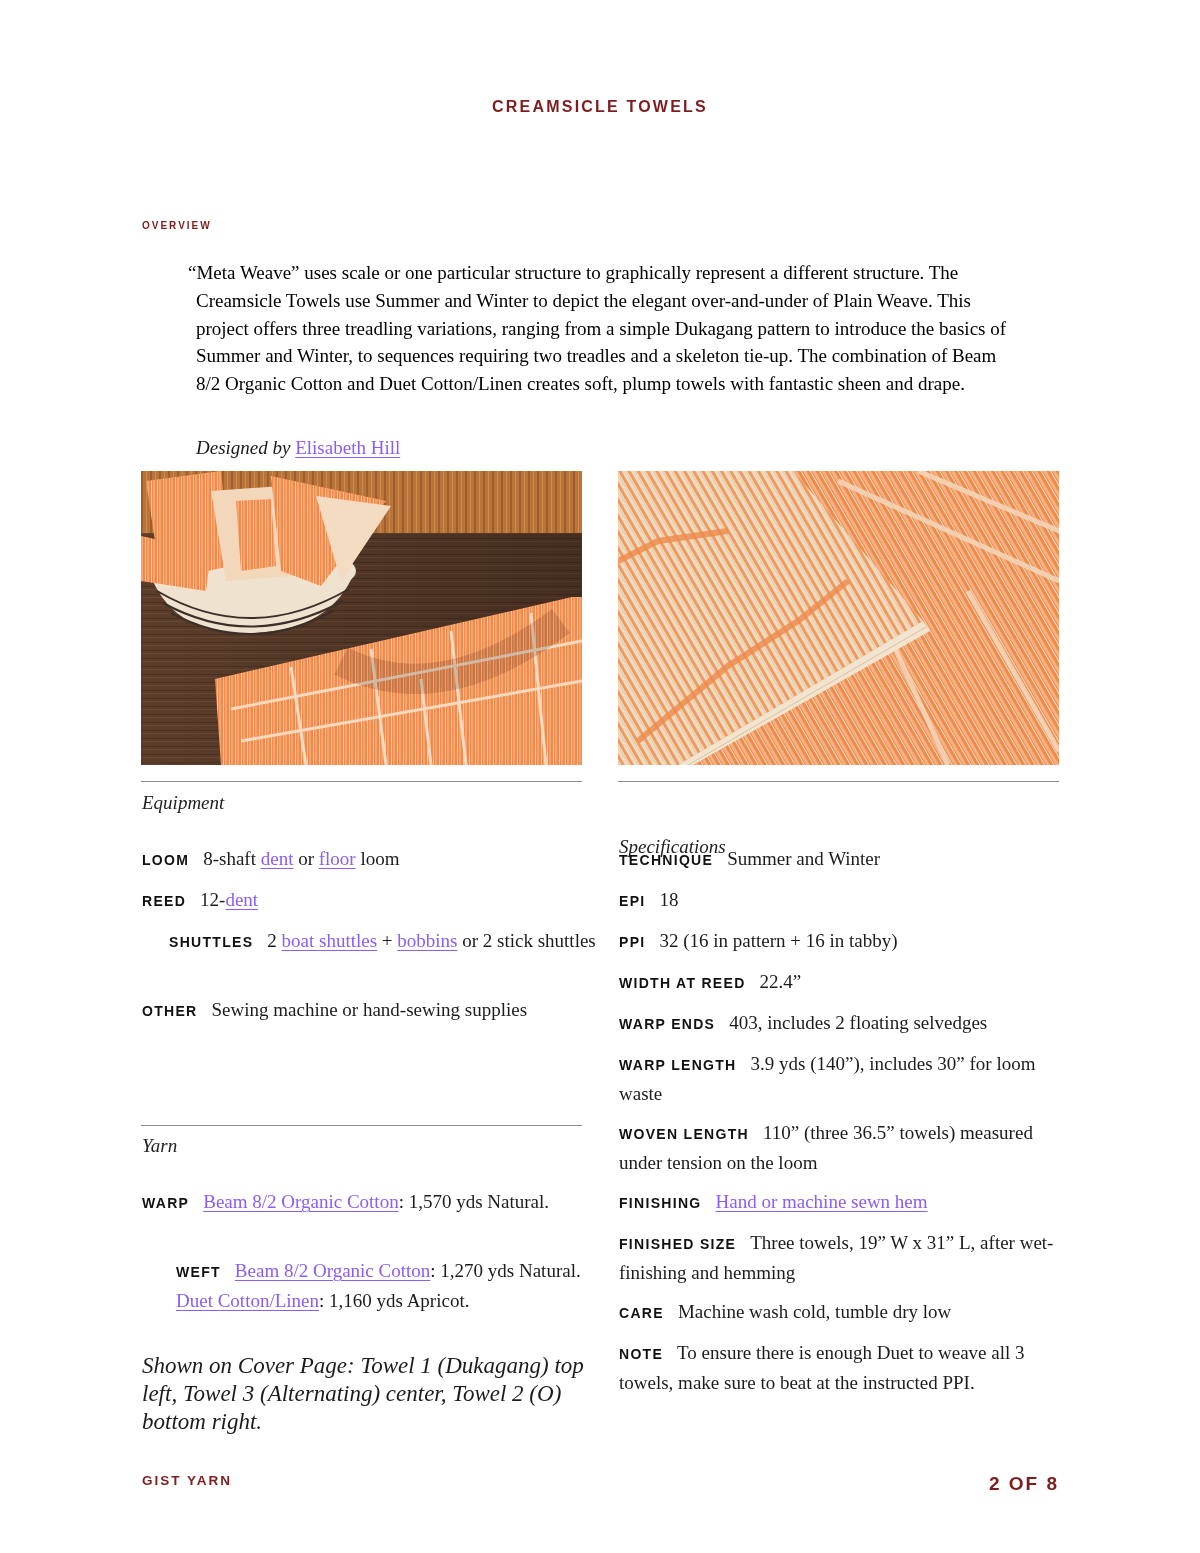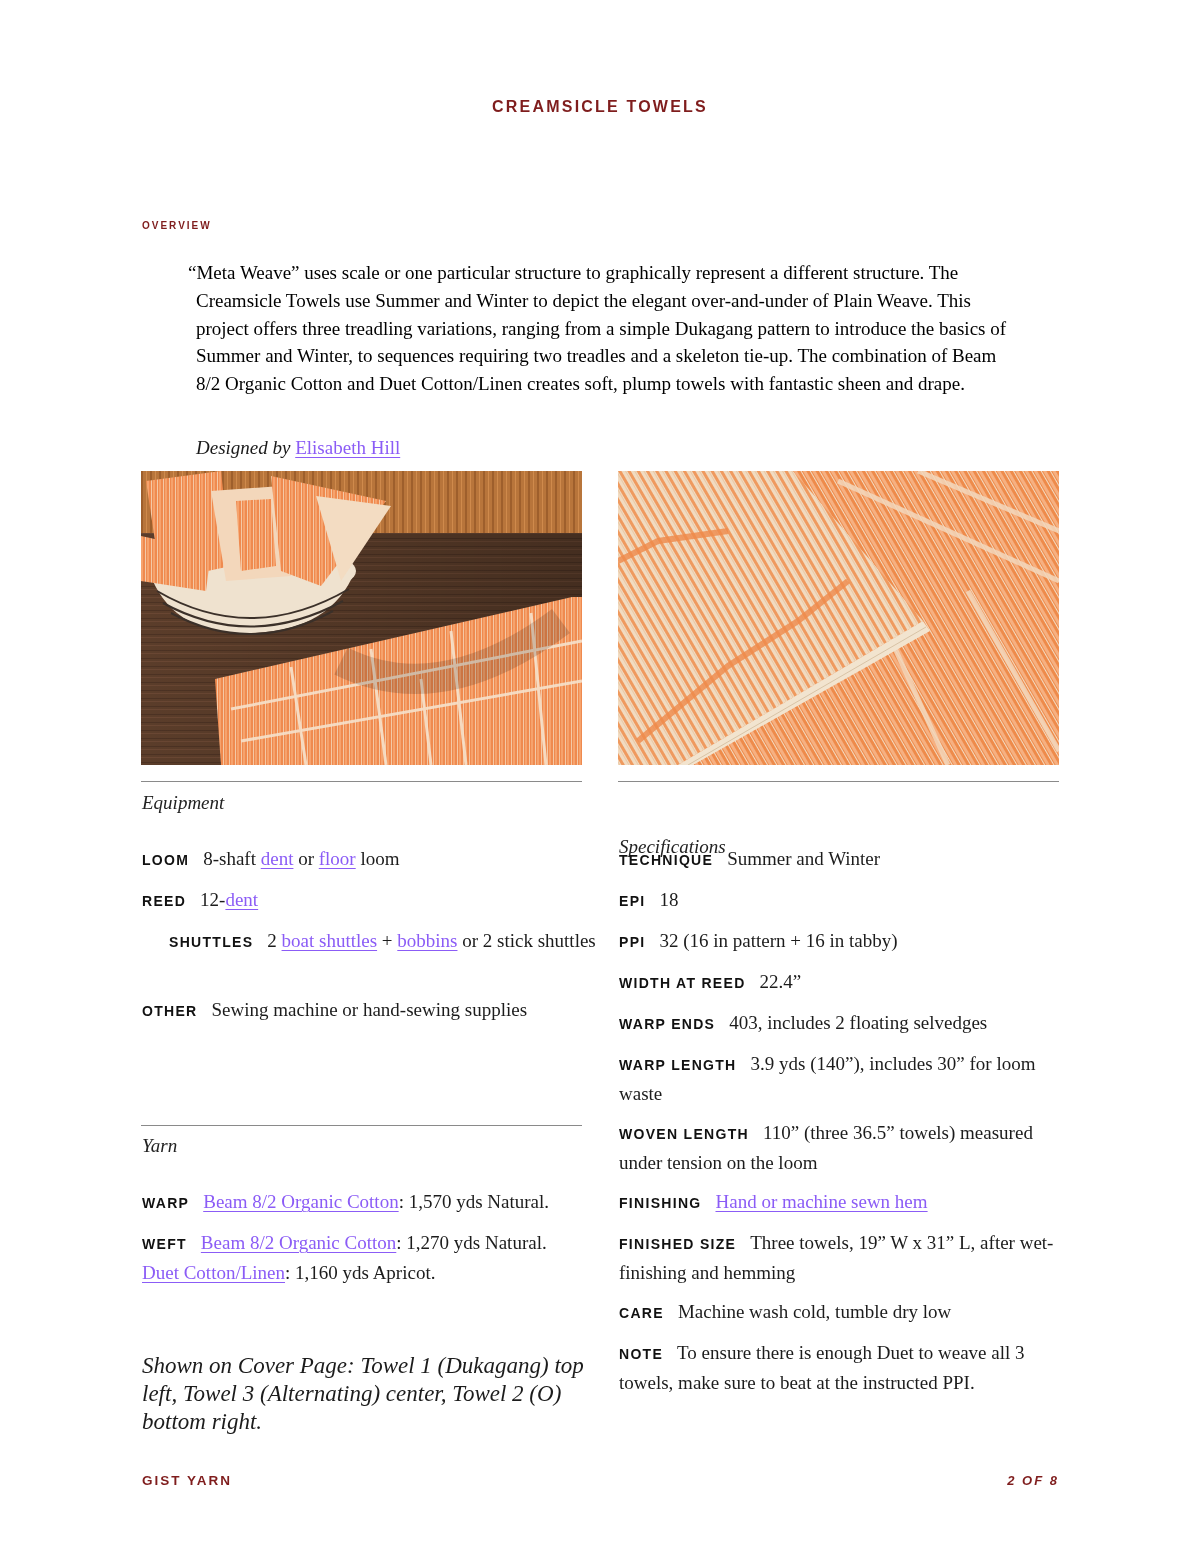--- a/index.html
+++ b/index.html
@@ -27,21 +27,21 @@
 
   .spec { position: absolute; font-size: 19px; line-height: 27.5px; color: #1c1c1c; }
   .spec .label { font-family: "Liberation Sans", sans-serif; font-weight: bold; font-size: 14px; letter-spacing: 1.3px; text-transform: uppercase; margin-right: 14px; color: #111; }
 
   .left-col .spec { left: 142px; width: 440px; }
   .right-col .spec { left: 619px; width: 440px; }
 
   .cover-note { position: absolute; top: 1352px; left: 142px; width: 450px; font-style: italic; font-size: 23px; line-height: 28px; color: #1c1c1c; }
 
   .footer-left { position: absolute; top: 1473px; left: 142px; font-size: 13.5px; letter-spacing: 2px; }
-  .footer-right { position: absolute; top: 1473px; right: 141px; font-size: 13px; letter-spacing: 2px; font-style: italic; }
+  .footer-right { position: absolute; top: 1473px; right: 141px; font-size: 19px; letter-spacing: 2px; }
 </style>
 </head>
 <body>
 
 <div class="doc-title caps">CREAMSICLE TOWELS</div>
 
 <div class="section-heading caps">OVERVIEW</div>
 
 <div class="overview-text">
   <p class="body">“Meta Weave” uses scale or one particular structure to graphically represent a different structure. The Creamsicle Towels use Summer and Winter to depict the elegant over-and-under of Plain Weave. This project offers three treadling variations, ranging from a simple Dukagang pattern to introduce the basics of Summer and Winter, to sequences requiring two treadles and a skeleton tie-up. The combination of Beam 8/2 Organic Cotton and Duet Cotton/Linen creates soft, plump towels with fantastic sheen and drape.</p>
@@ -162,21 +162,21 @@
     <span class="label">OTHER</span><span>Sewing machine or hand-sewing supplies</span>
   </div>
 
   <div class="rule" style="top:1125px; left:141px; width:441px;"></div>
   <div class="col-head" style="top:1135px; left:142px;">Yarn</div>
 
   <div class="spec" style="top:1188px;">
     <span class="label">WARP</span><a class="link">Beam 8/2 Organic Cotton</a><span>: 1,570 yds Natural.</span>
   </div>
 
-  <div class="spec" style="top:1229px;">
+  <div class="spec" style="top:1257px;margin-left:34px;">
     <span class="label">WEFT</span><a class="link">Beam 8/2 Organic Cotton</a><span>: 1,270 yds Natural. </span><a class="link">Duet Cotton/Linen</a><span>: 1,160 yds Apricot.</span>
   </div>
 
   <div class="cover-note">Shown on Cover Page: Towel 1 (Dukagang) top left, Towel 3 (Alternating) center, Towel 2 (O) bottom right.</div>
 </div>
 
 <div class="right-col">
   <div class="rule" style="top:781px; left:618px; width:441px;"></div>
   <div class="col-head" style="top:836px; left:619px;">Specifications</div>
 

